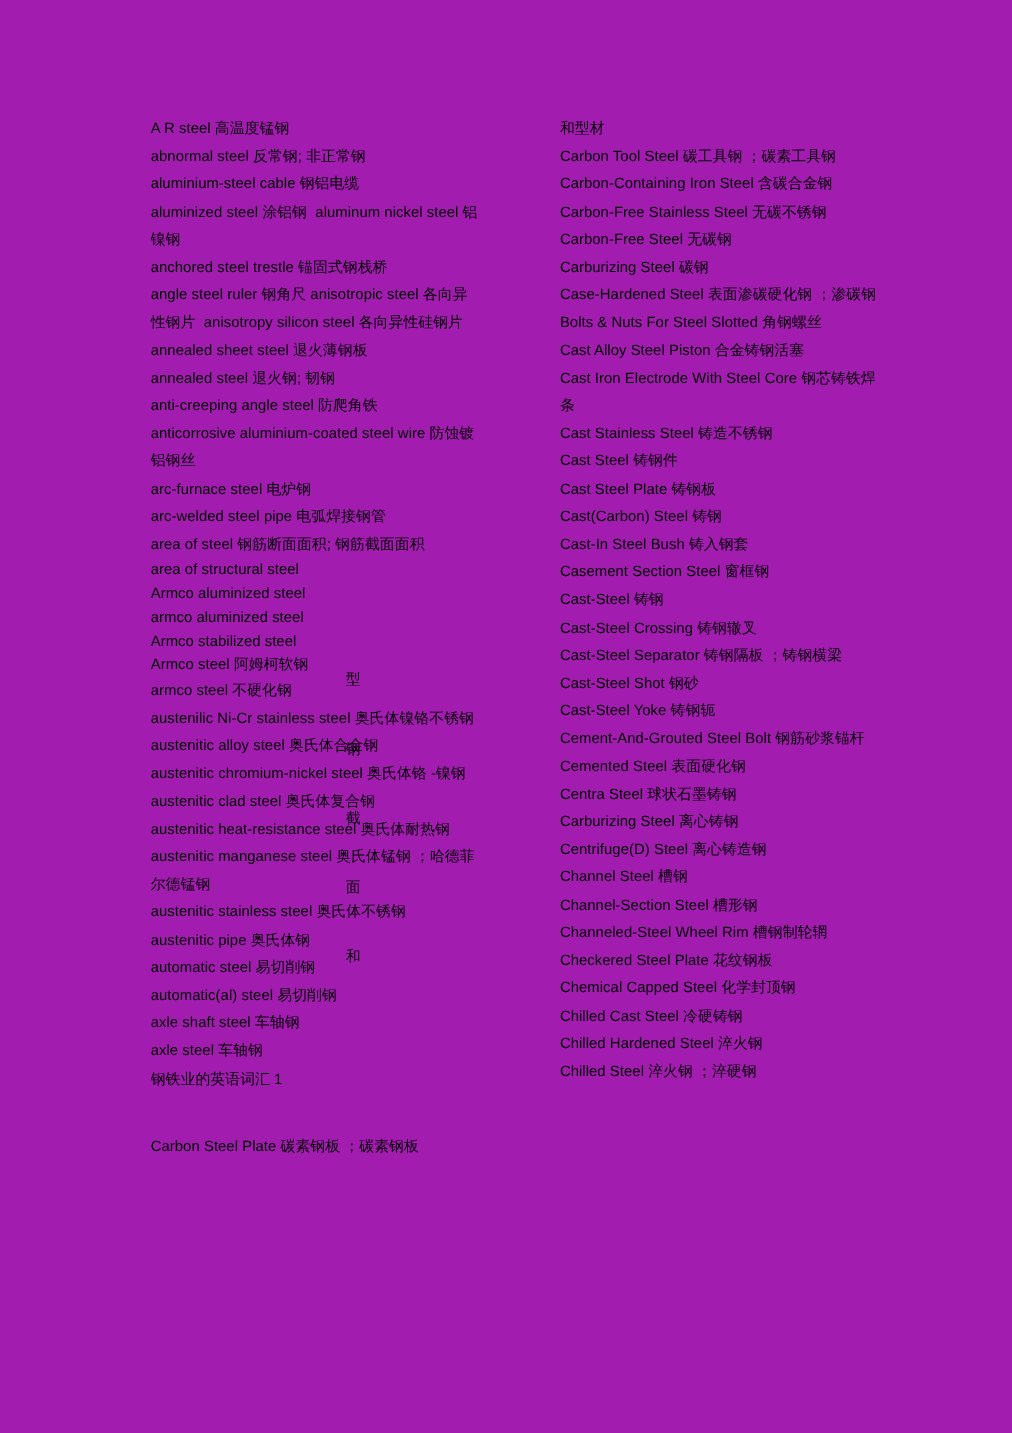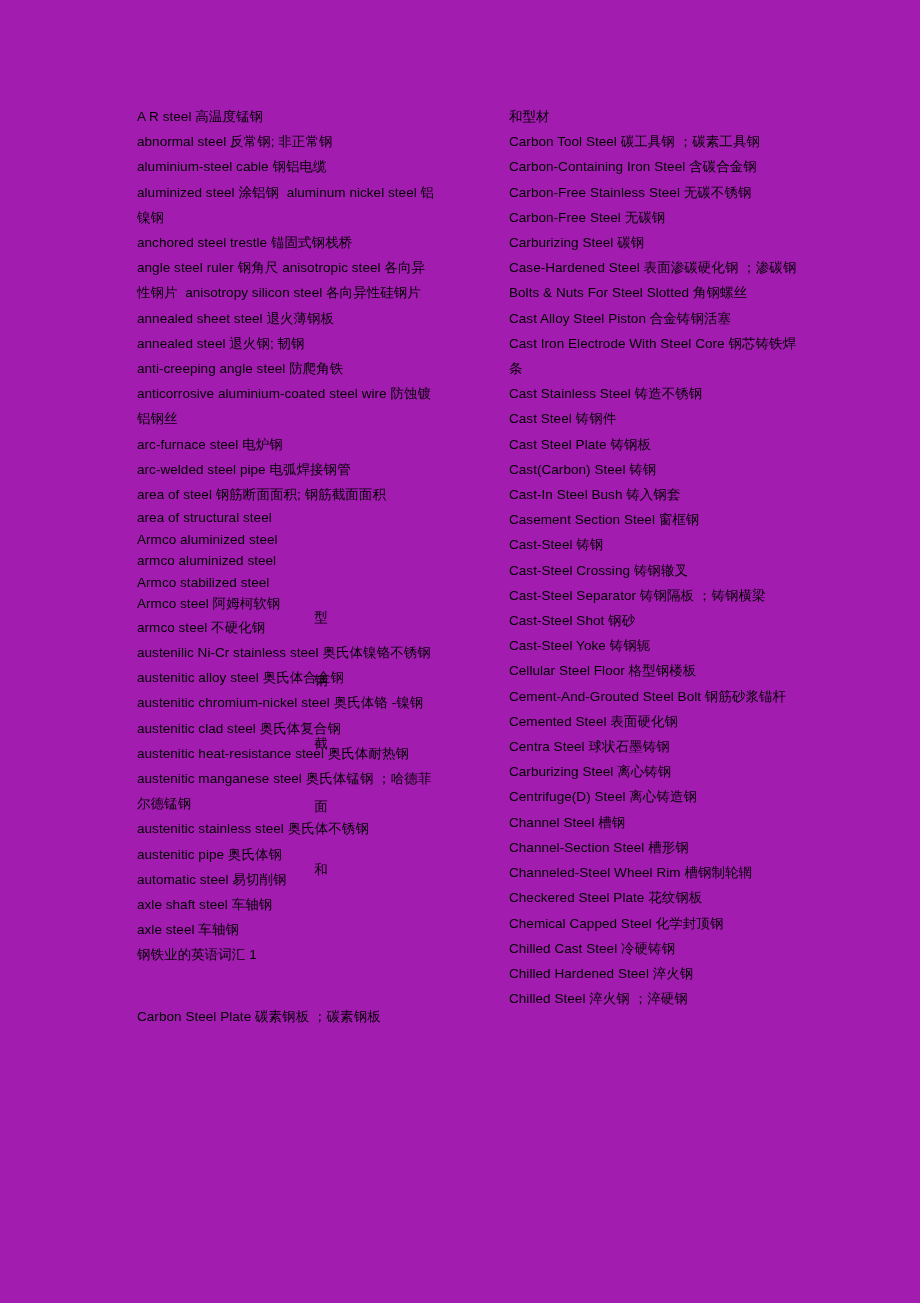--- a/index.html
+++ b/index.html
@@ -78,20 +78,21 @@
     <div class="entry">armco steel 不硬化钢</div>
     <div class="entry">austenilic Ni-Cr stainless steel 奥氏体镍铬不锈钢</div>
     <div class="entry">austenitic alloy steel 奥氏体合金钢</div>
     <div class="entry">austenitic chromium-nickel steel 奥氏体铬 -镍钢</div>
     <div class="entry">austenitic clad steel 奥氏体复合钢</div>
     <div class="entry">austenitic heat-resistance steel 奥氏体耐热钢</div>
     <div class="entry">austenitic manganese steel 奥氏体锰钢 ；哈德菲尔德锰钢</div>
     <div class="entry">austenitic stainless steel 奥氏体不锈钢</div>
     <div class="entry">austenitic pipe 奥氏体钢</div>
     <div class="entry">automatic steel 易切削钢</div>
+    <div class="entry">automatic(al) steel 易切削钢</div>
     <div class="entry">axle shaft steel 车轴钢</div>
     <div class="entry">axle steel 车轴钢</div>
     <div class="entry">钢铁业的英语词汇 1</div>
     <div class="spacer-lg"></div>
     <div class="entry">Carbon Steel Plate 碳素钢板 ；碳素钢板</div>
   </div>
 
   <div id="vertical-stack">
     <span>型</span>
     <span>钢</span>
@@ -115,21 +116,20 @@
     <div class="entry">Cast Steel 铸钢件</div>
     <div class="entry">Cast Steel Plate 铸钢板</div>
     <div class="entry">Cast(Carbon) Steel 铸钢</div>
     <div class="entry">Cast-In Steel Bush 铸入钢套</div>
     <div class="entry">Casement Section Steel 窗框钢</div>
     <div class="entry">Cast-Steel 铸钢</div>
     <div class="entry">Cast-Steel Crossing 铸钢辙叉</div>
     <div class="entry">Cast-Steel Separator 铸钢隔板 ；铸钢横梁</div>
     <div class="entry">Cast-Steel Shot 钢砂</div>
     <div class="entry">Cast-Steel Yoke 铸钢轭</div>
-    <div class="entry">Cellular Steel Floor 格型钢楼板</div>
     <div class="entry">Cement-And-Grouted Steel Bolt 钢筋砂浆锚杆</div>
     <div class="entry">Cemented Steel 表面硬化钢</div>
     <div class="entry">Centra Steel 球状石墨铸钢</div>
     <div class="entry">Carburizing Steel 离心铸钢</div>
     <div class="entry">Centrifuge(D) Steel 离心铸造钢</div>
     <div class="entry">Channel Steel 槽钢</div>
     <div class="entry">Channel-Section Steel 槽形钢</div>
     <div class="entry">Channeled-Steel Wheel Rim 槽钢制轮辋</div>
     <div class="entry">Checkered Steel Plate 花纹钢板</div>
     <div class="entry">Chemical Capped Steel 化学封顶钢</div>

